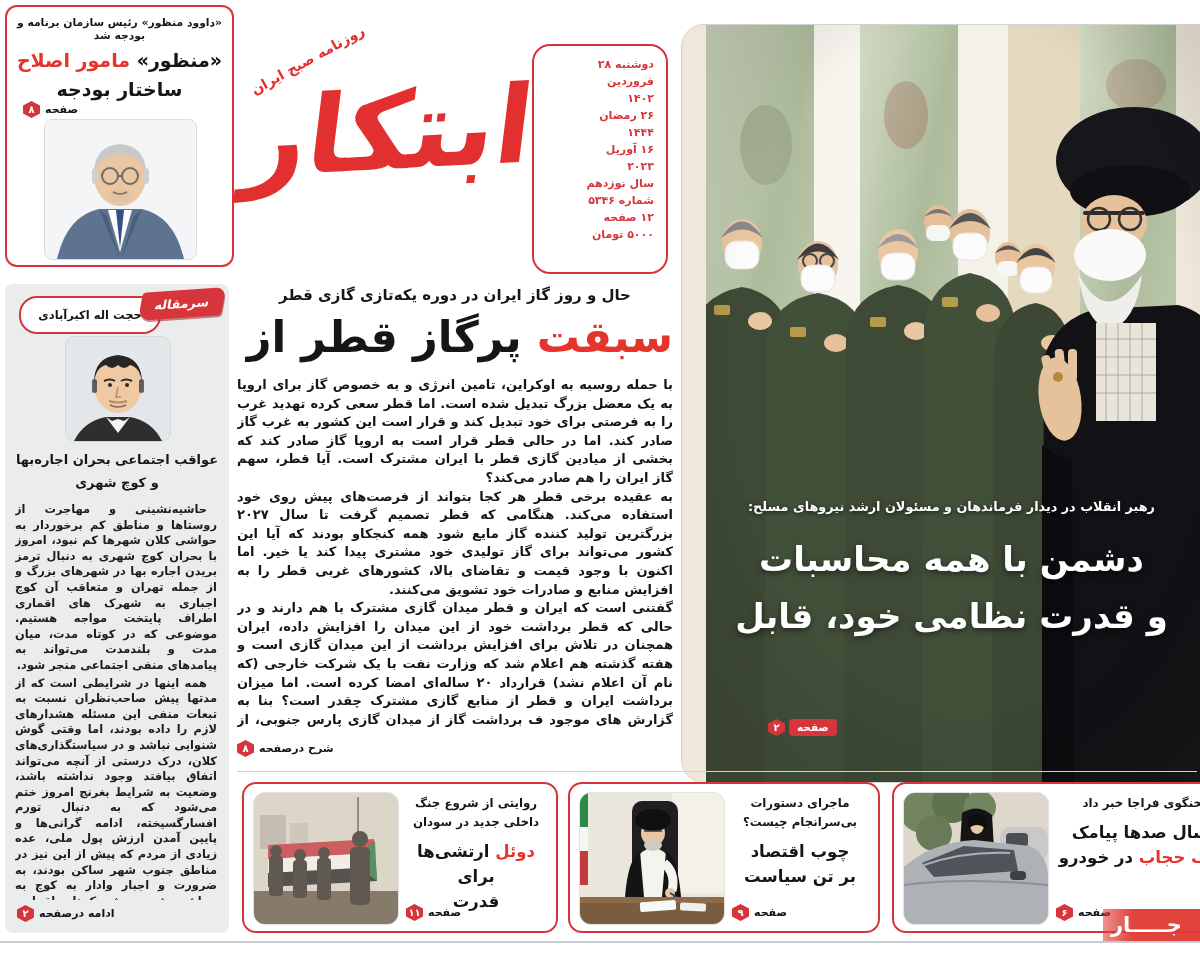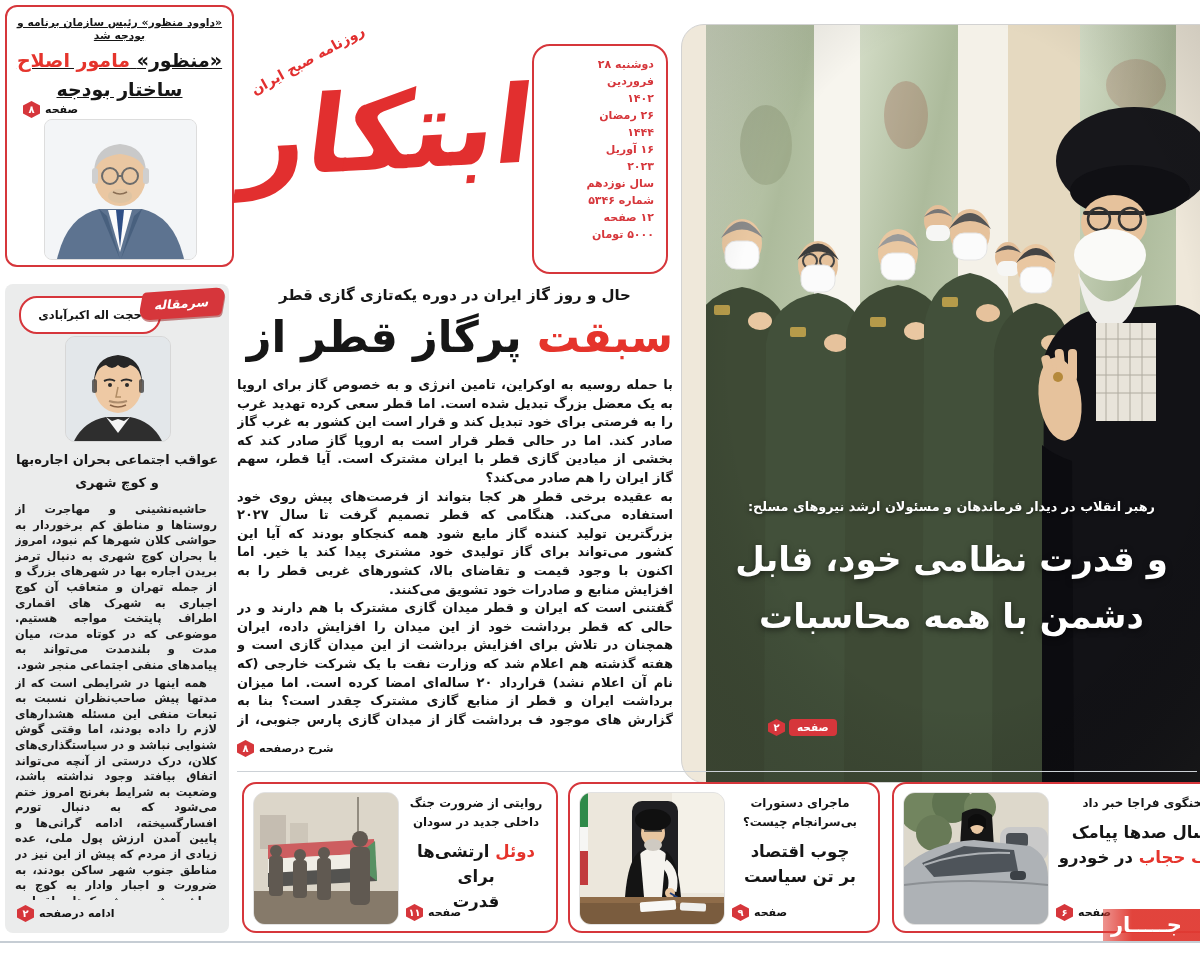--- a/index.html
+++ b/index.html
@@ -7,21 +7,21 @@
     --ink:#161616; --panel-gray:#ebecec;
   }
   html,body{margin:0;padding:0;}
   body{
     width:1200px;height:958px;position:relative;overflow:hidden;background:#fff;
     font-family:"DejaVu Sans","Liberation Sans",sans-serif;color:var(--ink);
     direction:rtl;
   }
   
   .topleft{position:absolute;left:5px;top:5px;width:225px;height:258px;
-    border:2px solid var(--accent-red);border-radius:12px;background:#fff;text-decoration:underline;}
+    border:2px solid var(--accent-red);border-radius:12px;background:#fff;}
   .tl-kicker{margin-top:9px;padding:0 8px;font-size:10.8px;font-weight:700;text-align:center;}
   .tl-title{margin-top:4px;text-align:center;font-size:19px;font-weight:900;line-height:29px;}
   .tl-title .red{color:var(--headline-red);}
   .tl-badge{position:absolute;left:16px;top:94px;}
   .tl-photo{position:absolute;left:37px;top:112px;width:151px;height:139px;
     border-radius:8px;overflow:hidden;border:1px solid #ddd;background:#f2f4f6;}
   
   .logo-area{position:absolute;left:238px;top:6px;width:302px;height:272px;}
   .logo-word{font-size:108px;font-weight:900;color:var(--logo-red);text-align:center;
     line-height:252px;transform:skew(-7deg,-3deg);white-space:nowrap;}
@@ -250,22 +250,22 @@
       <rect x="338" y="330" width="9" height="30" rx="4" fill="#e6c29c" transform="rotate(-14 342 345)"></rect>
       <rect x="350" y="324" width="9" height="32" rx="4" fill="#e6c29c" transform="rotate(-6 354 340)"></rect>
       <rect x="362" y="324" width="9" height="32" rx="4" fill="#e6c29c"></rect>
       <circle cx="352" cy="352" r="5" fill="#b5893b"></circle>
       <path d="M 336 757 L 336 420 Q 348 430 366 436 L 368 757 Z" fill="#0c0c10"></path>
     </g>
     <rect width="515" height="757" fill="url(#vig)"></rect>
   </svg>
   <div class="p-caption">رهبر انقلاب در دیدار فرماندهان و مسئولان ارشد نیروهای مسلح:</div>
   <div class="p-quote">
+    <div class="p-line">دشمن با همه محاسبات</div>
     <div class="p-line">و قدرت نظامی خود، قابل</div>
-    <div class="p-line">دشمن با همه محاسبات</div>
   </div>
   <div class="p-badge">
     <span class="word">صفحه</span>
     <span class="seal">۲</span>
   </div>
 </div>
 
 <div class="lead">
   <div class="lead-kicker">حال و روز گاز ایران در دوره یکه‌تازی گازی قطر</div>
   <div class="lead-headline">
@@ -342,21 +342,21 @@
           <rect x="39" y="67" width="14" height="38" rx="4"></rect>
         <circle cx="70" cy="60" r="6"></circle>
           <rect x="63" y="65" width="14" height="42" rx="4"></rect>
         <circle cx="106" cy="46" r="8"></circle>
           <rect x="96" y="54" width="20" height="58" rx="5"></rect>
       </g>
       <rect width="144" height="131" fill="#e8e2d4" opacity=".22"></rect>
     </svg>
   </div>
   <div class="b-text">
-    <div class="b-kicker">روایتی از ضرورت جنگ داخلی جدید در سودان</div>
+    <div class="b-kicker">روایتی از شروع جنگ داخلی جدید در سودان</div>
     <div class="b-title">
       <span class="red">دوئل</span>
       <span>ارتشی‌ها برای</span><br>
       <span>قدرت</span>
     </div>
     <div class="pbadge b-badge">
       <span>صفحه</span>
       <span class="seal">۱۱</span>
     </div>
   </div>

